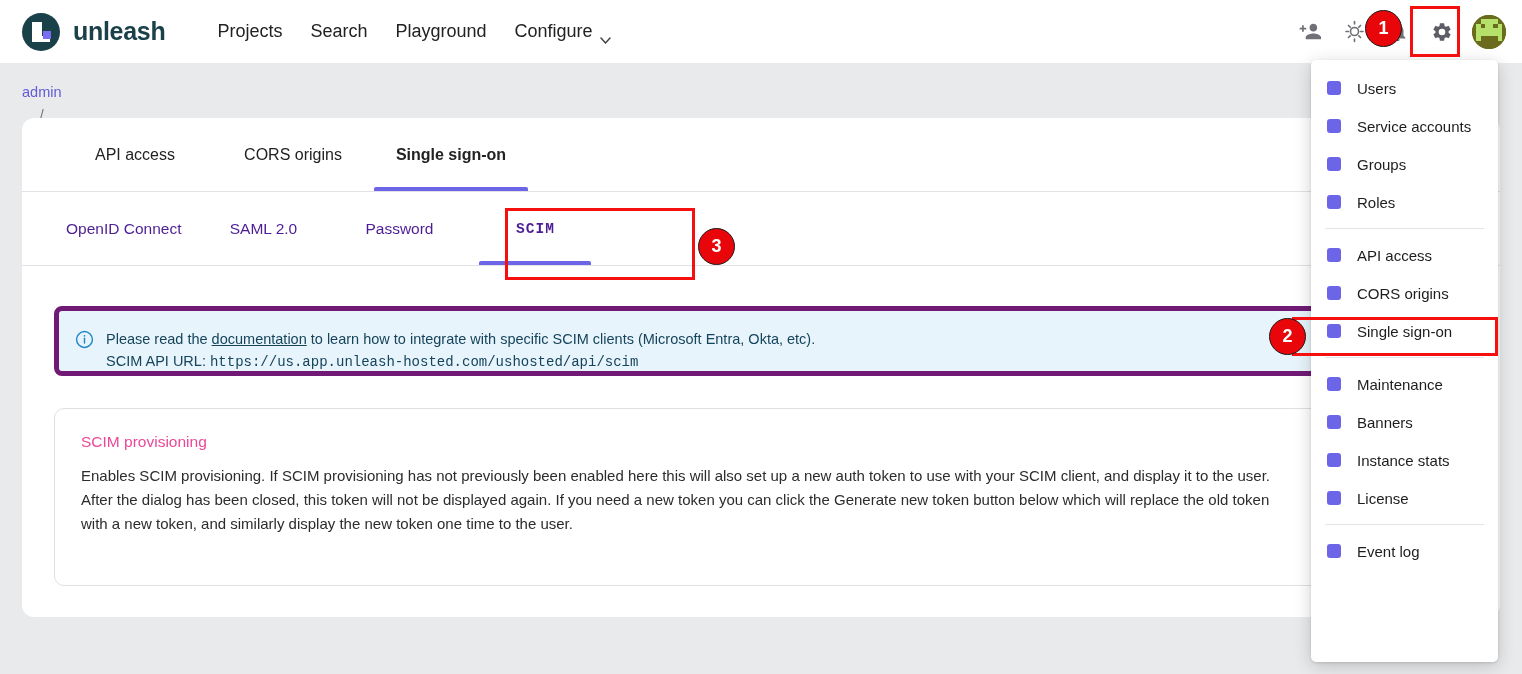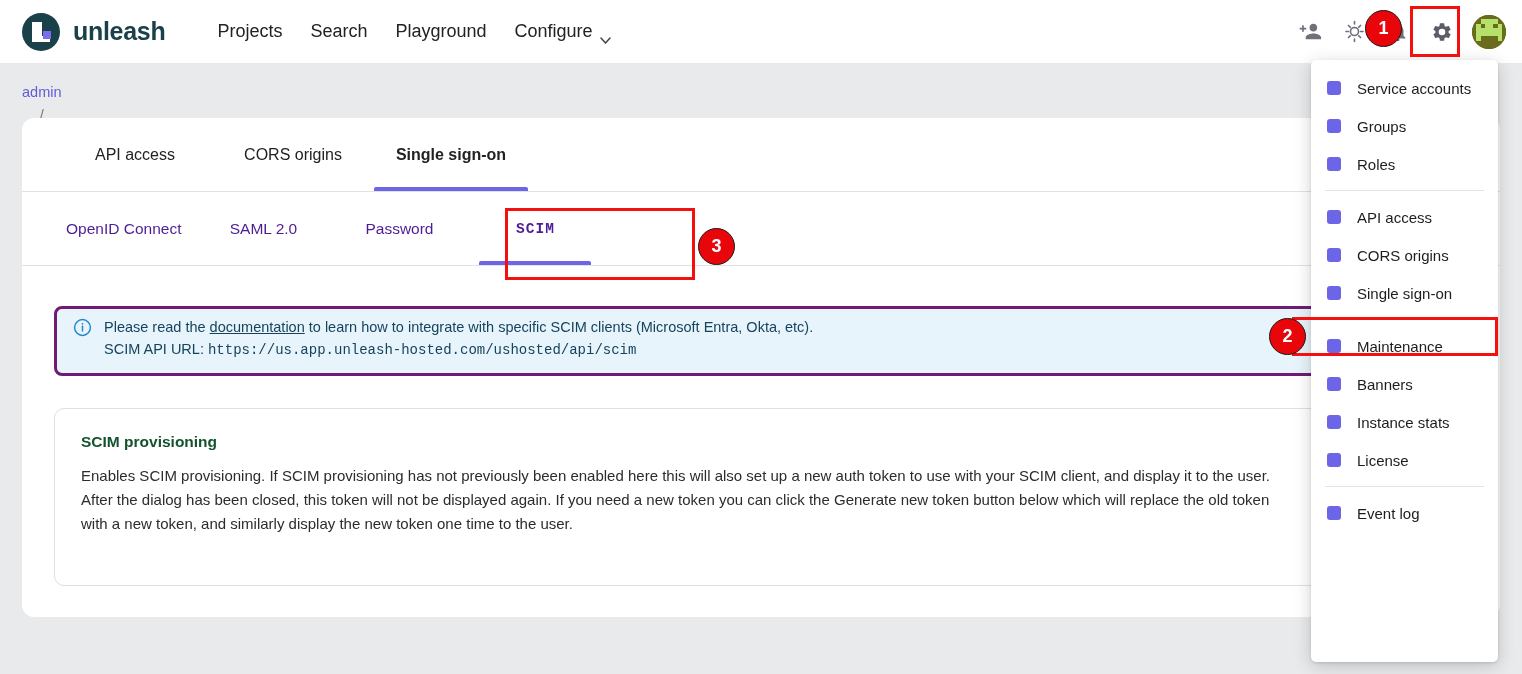--- a/index.html
+++ b/index.html
@@ -127,39 +127,39 @@
   .tab2.active::after {
     content: ""; position: absolute; left: 12px; right: 12px; bottom: 0;
     height: 4px; background: #6c65e8; border-radius: 2px 2px 0 0;
   }
 
   
   .banner {
     position: absolute; left: 32px; top: 188px;
     width: 1413px; height: 70px;
     background: #e8f4fb;
-    border: 3px solid #701a75;
+    border: 5px solid #701a75;
     border-radius: 8px;
     display: flex; align-items: flex-start;
-    padding: 7px 16px;
+    padding: 17px 16px;
   }
   .banner-icon { margin-right: 12px; flex: 0 0 auto; margin-top: 2px; }
   .banner-text { font-size: 14.5px; color: #15445c; line-height: 22px; }
   .banner-text a { color: #15445c; text-decoration: underline; cursor: pointer; }
   .mono { font-family: "Liberation Mono", monospace; font-size: 14px; }
 
   
   .card {
     position: absolute; left: 32px; top: 290px;
     width: 1413px; height: 178px;
     border: 1px solid #e0e0e4;
     border-radius: 10px;
     padding: 24px 26px;
   }
-  .card-title { font-size: 15.5px; font-weight: 700; color: #14532d; }
+  .card-title { font-size: 15.5px; font-weight: 400; color: #ec4899; }
   .card-body {
     margin-top: 13px;
     font-size: 15px; color: #2c2c2c; line-height: 24px;
     max-width: 1200px;
   }
   .toggle {
     position: absolute; right: 26px; top: 148px;
     width: 56px; height: 30px;
   }
   .toggle-track {
@@ -324,20 +324,24 @@
         <span class="toggle-track"></span>
         <span class="toggle-knob"></span>
       </div>
     </div>
   </div>
 
   <div class="dropdown">
 
     <div class="menu-item">
       <span class="menu-sq"></span>
+      <span>Users</span>
+    </div>
+    <div class="menu-item">
+      <span class="menu-sq"></span>
       <span>Service accounts</span>
     </div>
     <div class="menu-item">
       <span class="menu-sq"></span>
       <span>Groups</span>
     </div>
     <div class="menu-item">
       <span class="menu-sq"></span>
       <span>Roles</span>
     </div>

